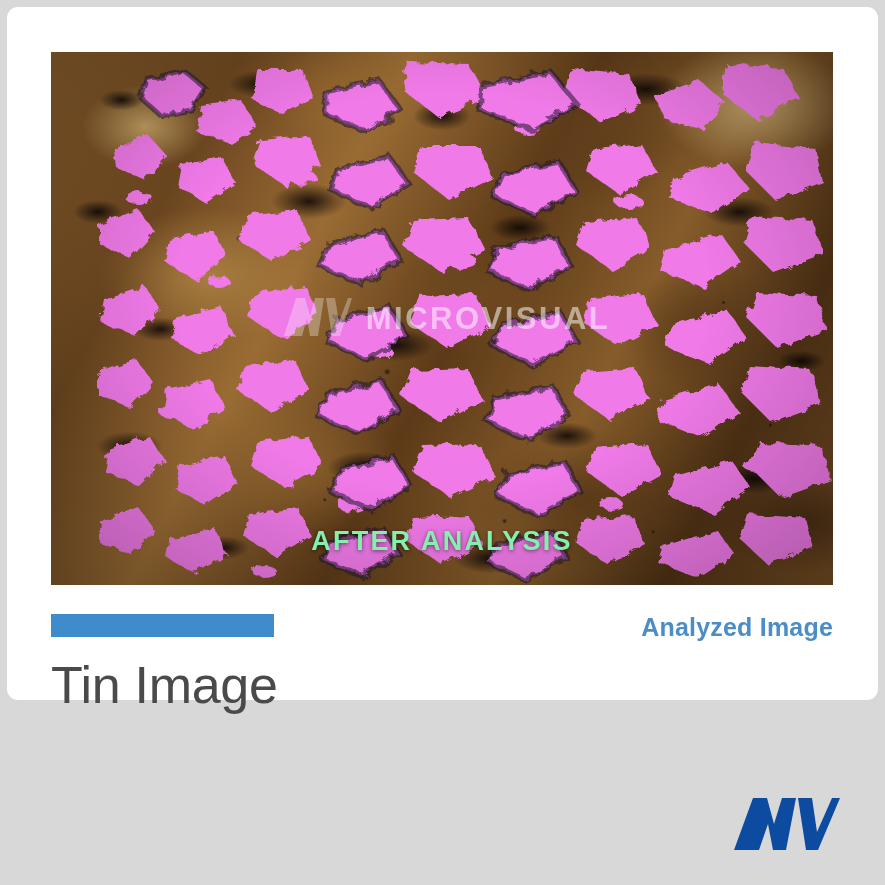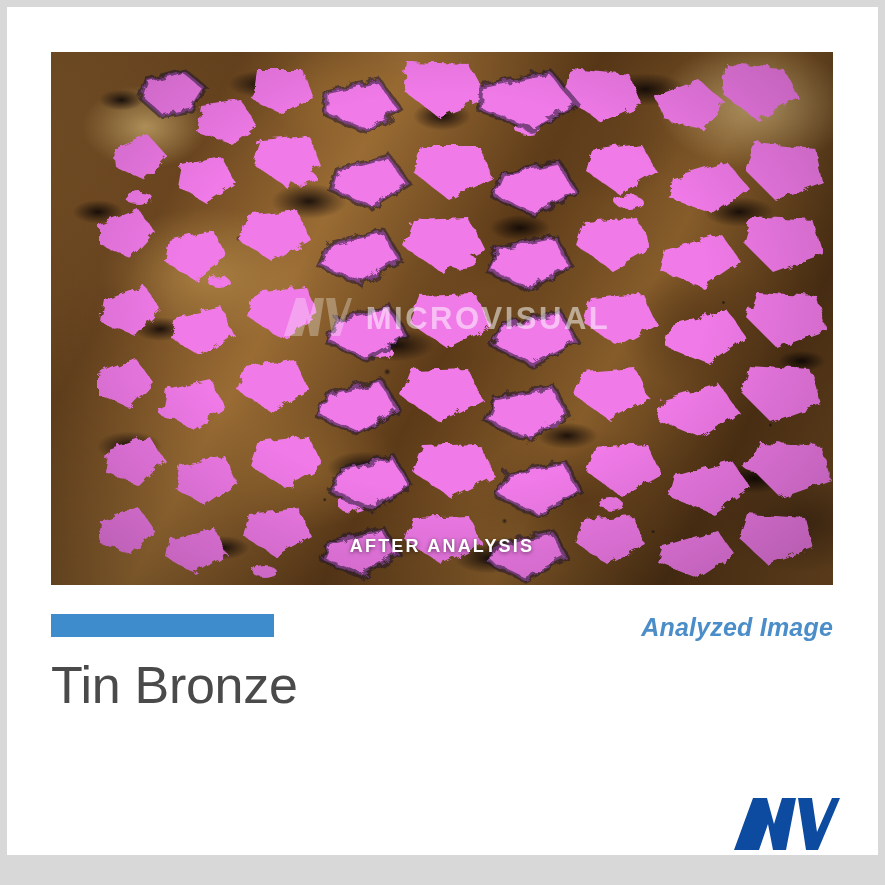--- a/index.html
+++ b/index.html
@@ -8,23 +8,24 @@
     width:885px;height:885px;
     background:#d8d8d8;
     font-family:"Liberation Sans","DejaVu Sans",sans-serif;
     overflow:hidden;
   }
 
   
   .page{
     position:absolute;
     left:7px;top:7px;
-    width:871px;height:848px;
+    width:871px;height:693px;
     background:#ffffff;
     box-sizing:border-box;
+    border-radius:11px;
   }
 
   
   .micro-wrap{
     position:absolute;
     left:44px;top:45px;
     width:782px;height:533px;
     overflow:hidden;
     background:#5a3a18;
   }
@@ -117,41 +118,40 @@
     font-weight:700;
     letter-spacing:2.5px;
     white-space:nowrap;
   }
 
   
   .after-label{
     position:absolute;
     left:0;right:0;bottom:28px;
     text-align:center;
-    color:#ffffff;
-    font-size:18px;
+    color:#86efac;
+    font-size:27px;
     font-weight:700;
     letter-spacing:2.2px;
     text-shadow:0 1px 4px rgba(0,0,0,.55);
     pointer-events:none;
   }
 
   
   .accent-bar{
     position:absolute;
     left:44px;top:607px;
     width:223px;height:23px;
     background:#3e8ccc;
   }
   .analyzed-label{
     position:absolute;
     right:45px;top:606px;
     color:#4b8dc8;
     font-size:25px;
-    font-style:italic;
     font-weight:700;
     letter-spacing:.2px;
   }
   .title{
     position:absolute;
     left:44px;top:648px;
     color:#4a4a4a;
     font-size:52px;
     font-weight:300;
     letter-spacing:-0.3px;
@@ -318,21 +318,21 @@
       </span>
       <span class="wm-text">MICROVISUAL</span>
     </div>
 
     <div class="after-label">AFTER ANALYSIS</div>
   </div>
 
   <div class="accent-bar"></div>
   <div class="analyzed-label">Analyzed Image</div>
 
-  <div class="title">Tin Bronze</div>
+  <div class="title">Tin Image</div>
 
 
   <div class="logo">
     <svg viewBox="0 0 120 56" xmlns="http://www.w3.org/2000/svg">
       <g fill="#0d4ba0">
         <path d="M14 54 L33 2 L47 2 L54 28 L62 2 L76 2 L66 54 L53 54 L48 28 L39 54 Z"></path>
         <path d="M78 2 L92 2 L97 36 L112 2 L120 2 L98 54 L86 54 Z"></path>
       </g>
     </svg>
   </div>

